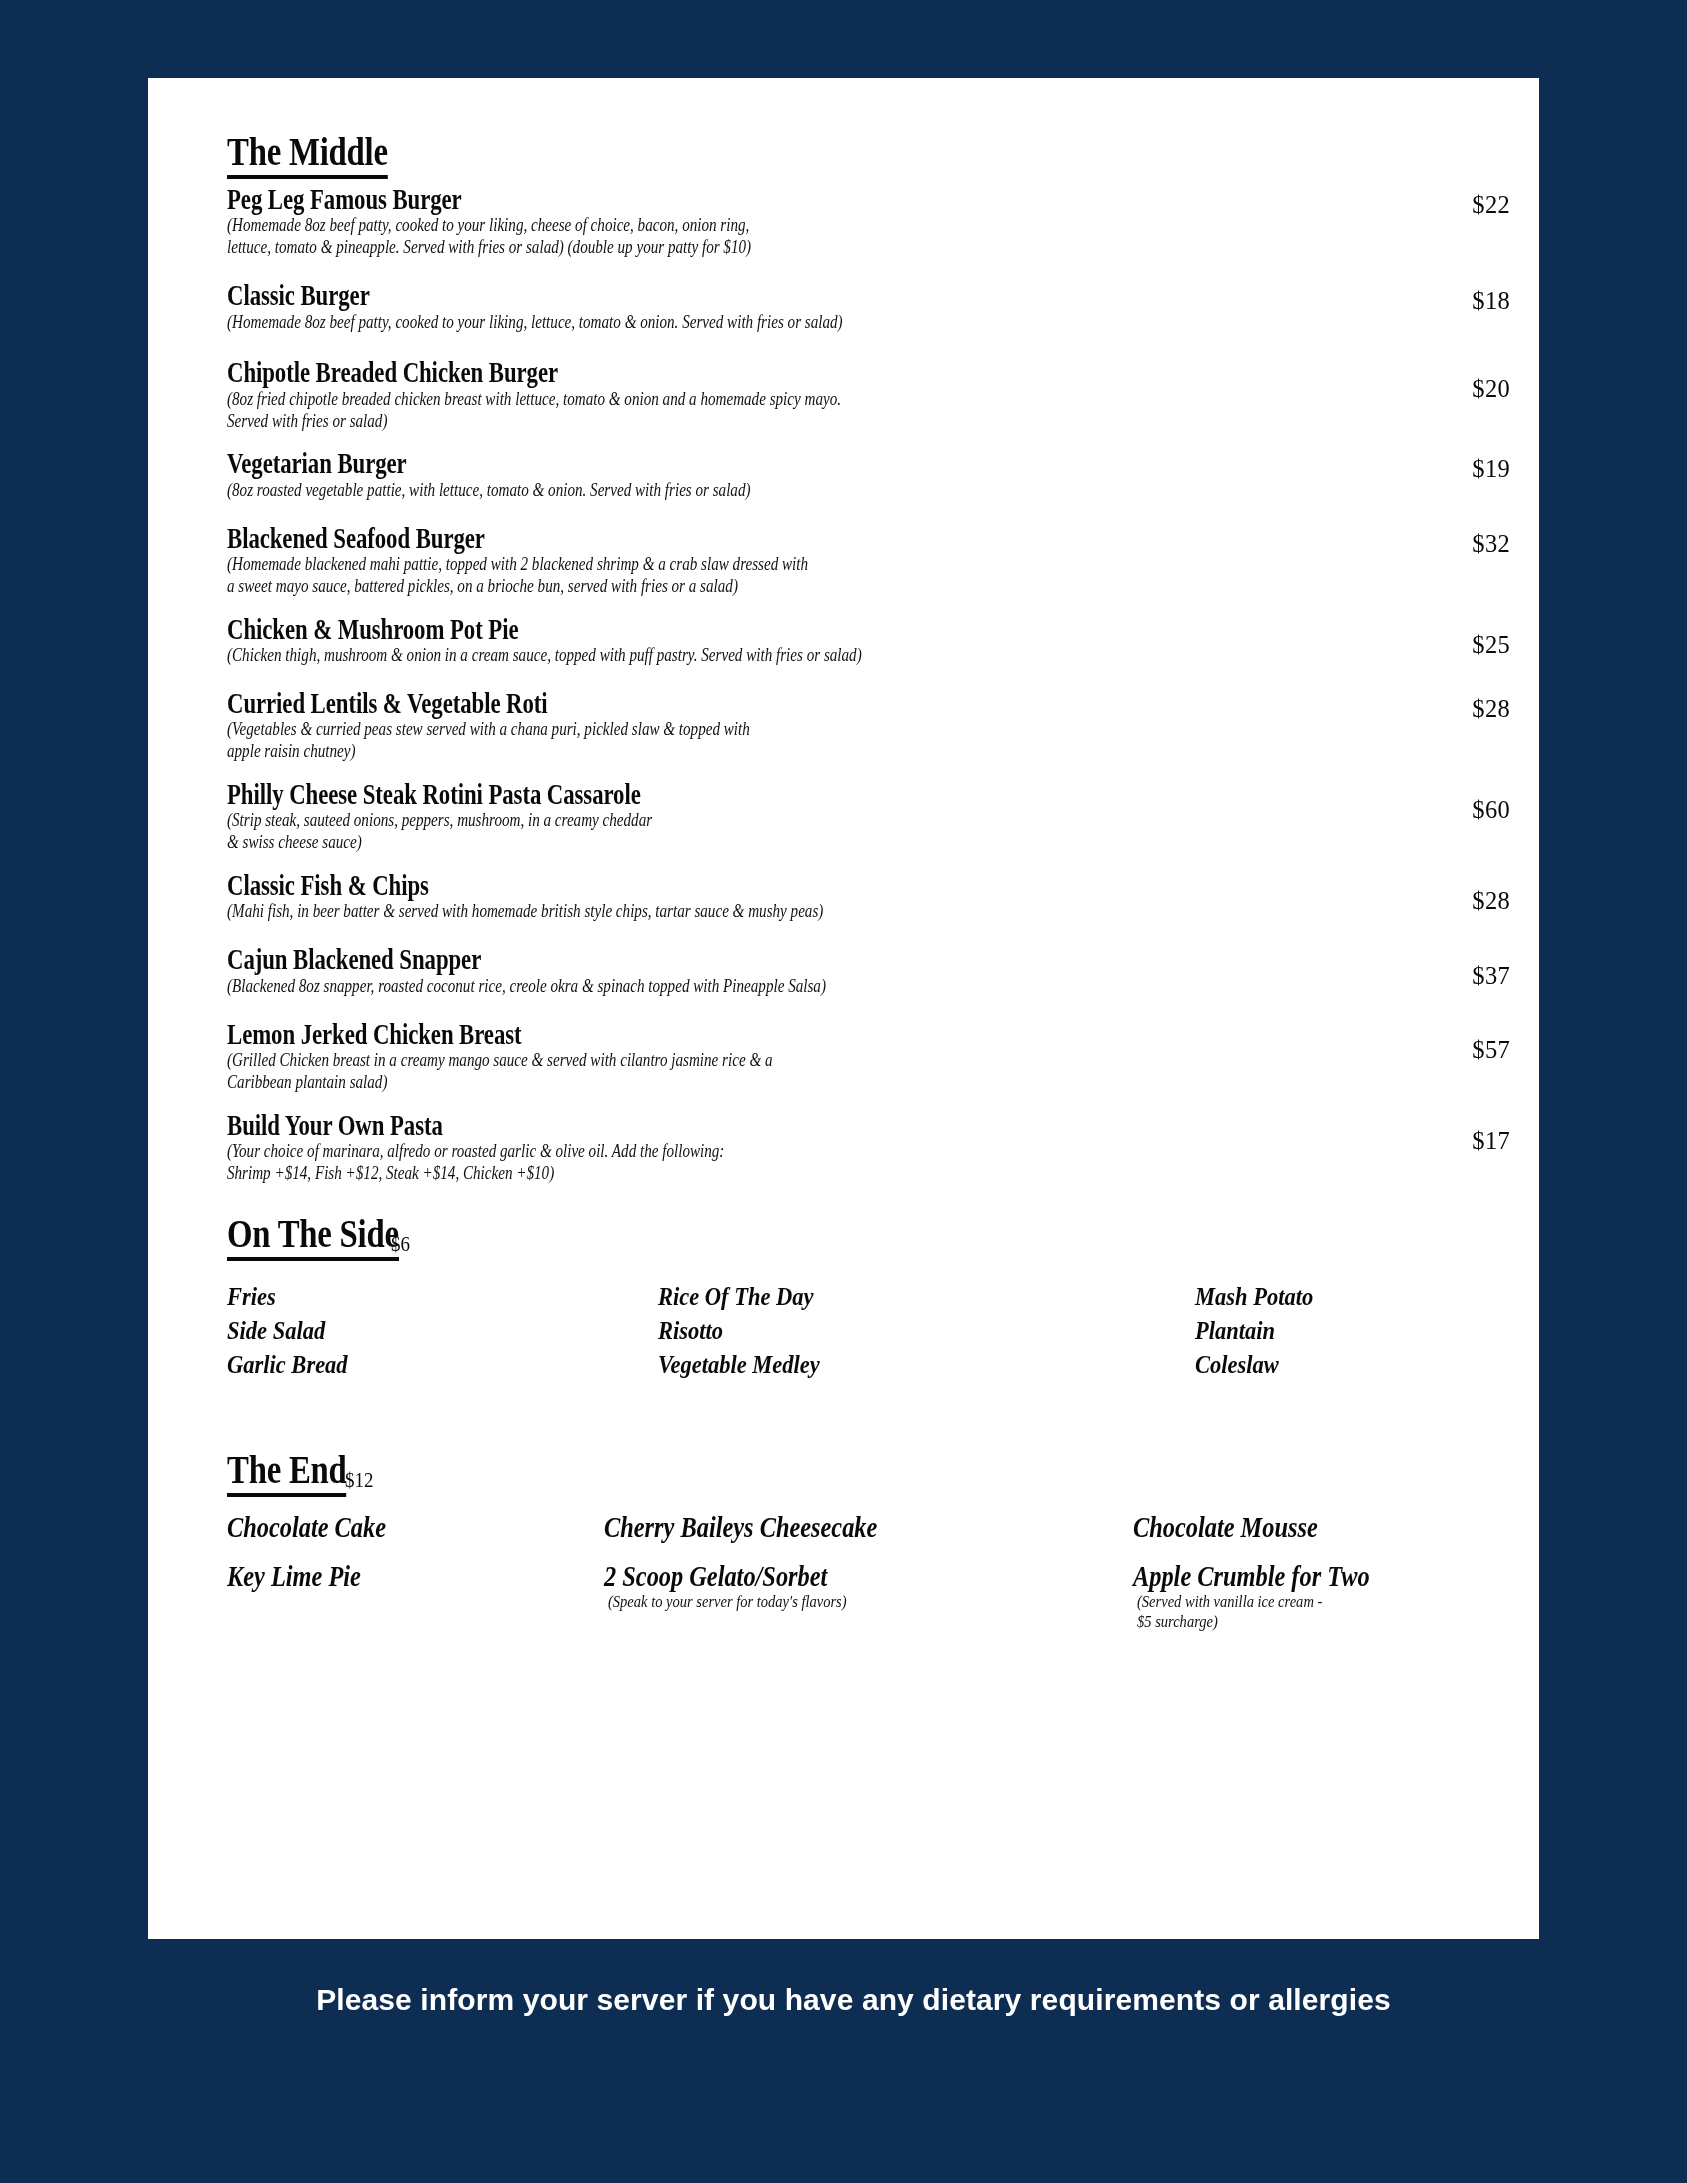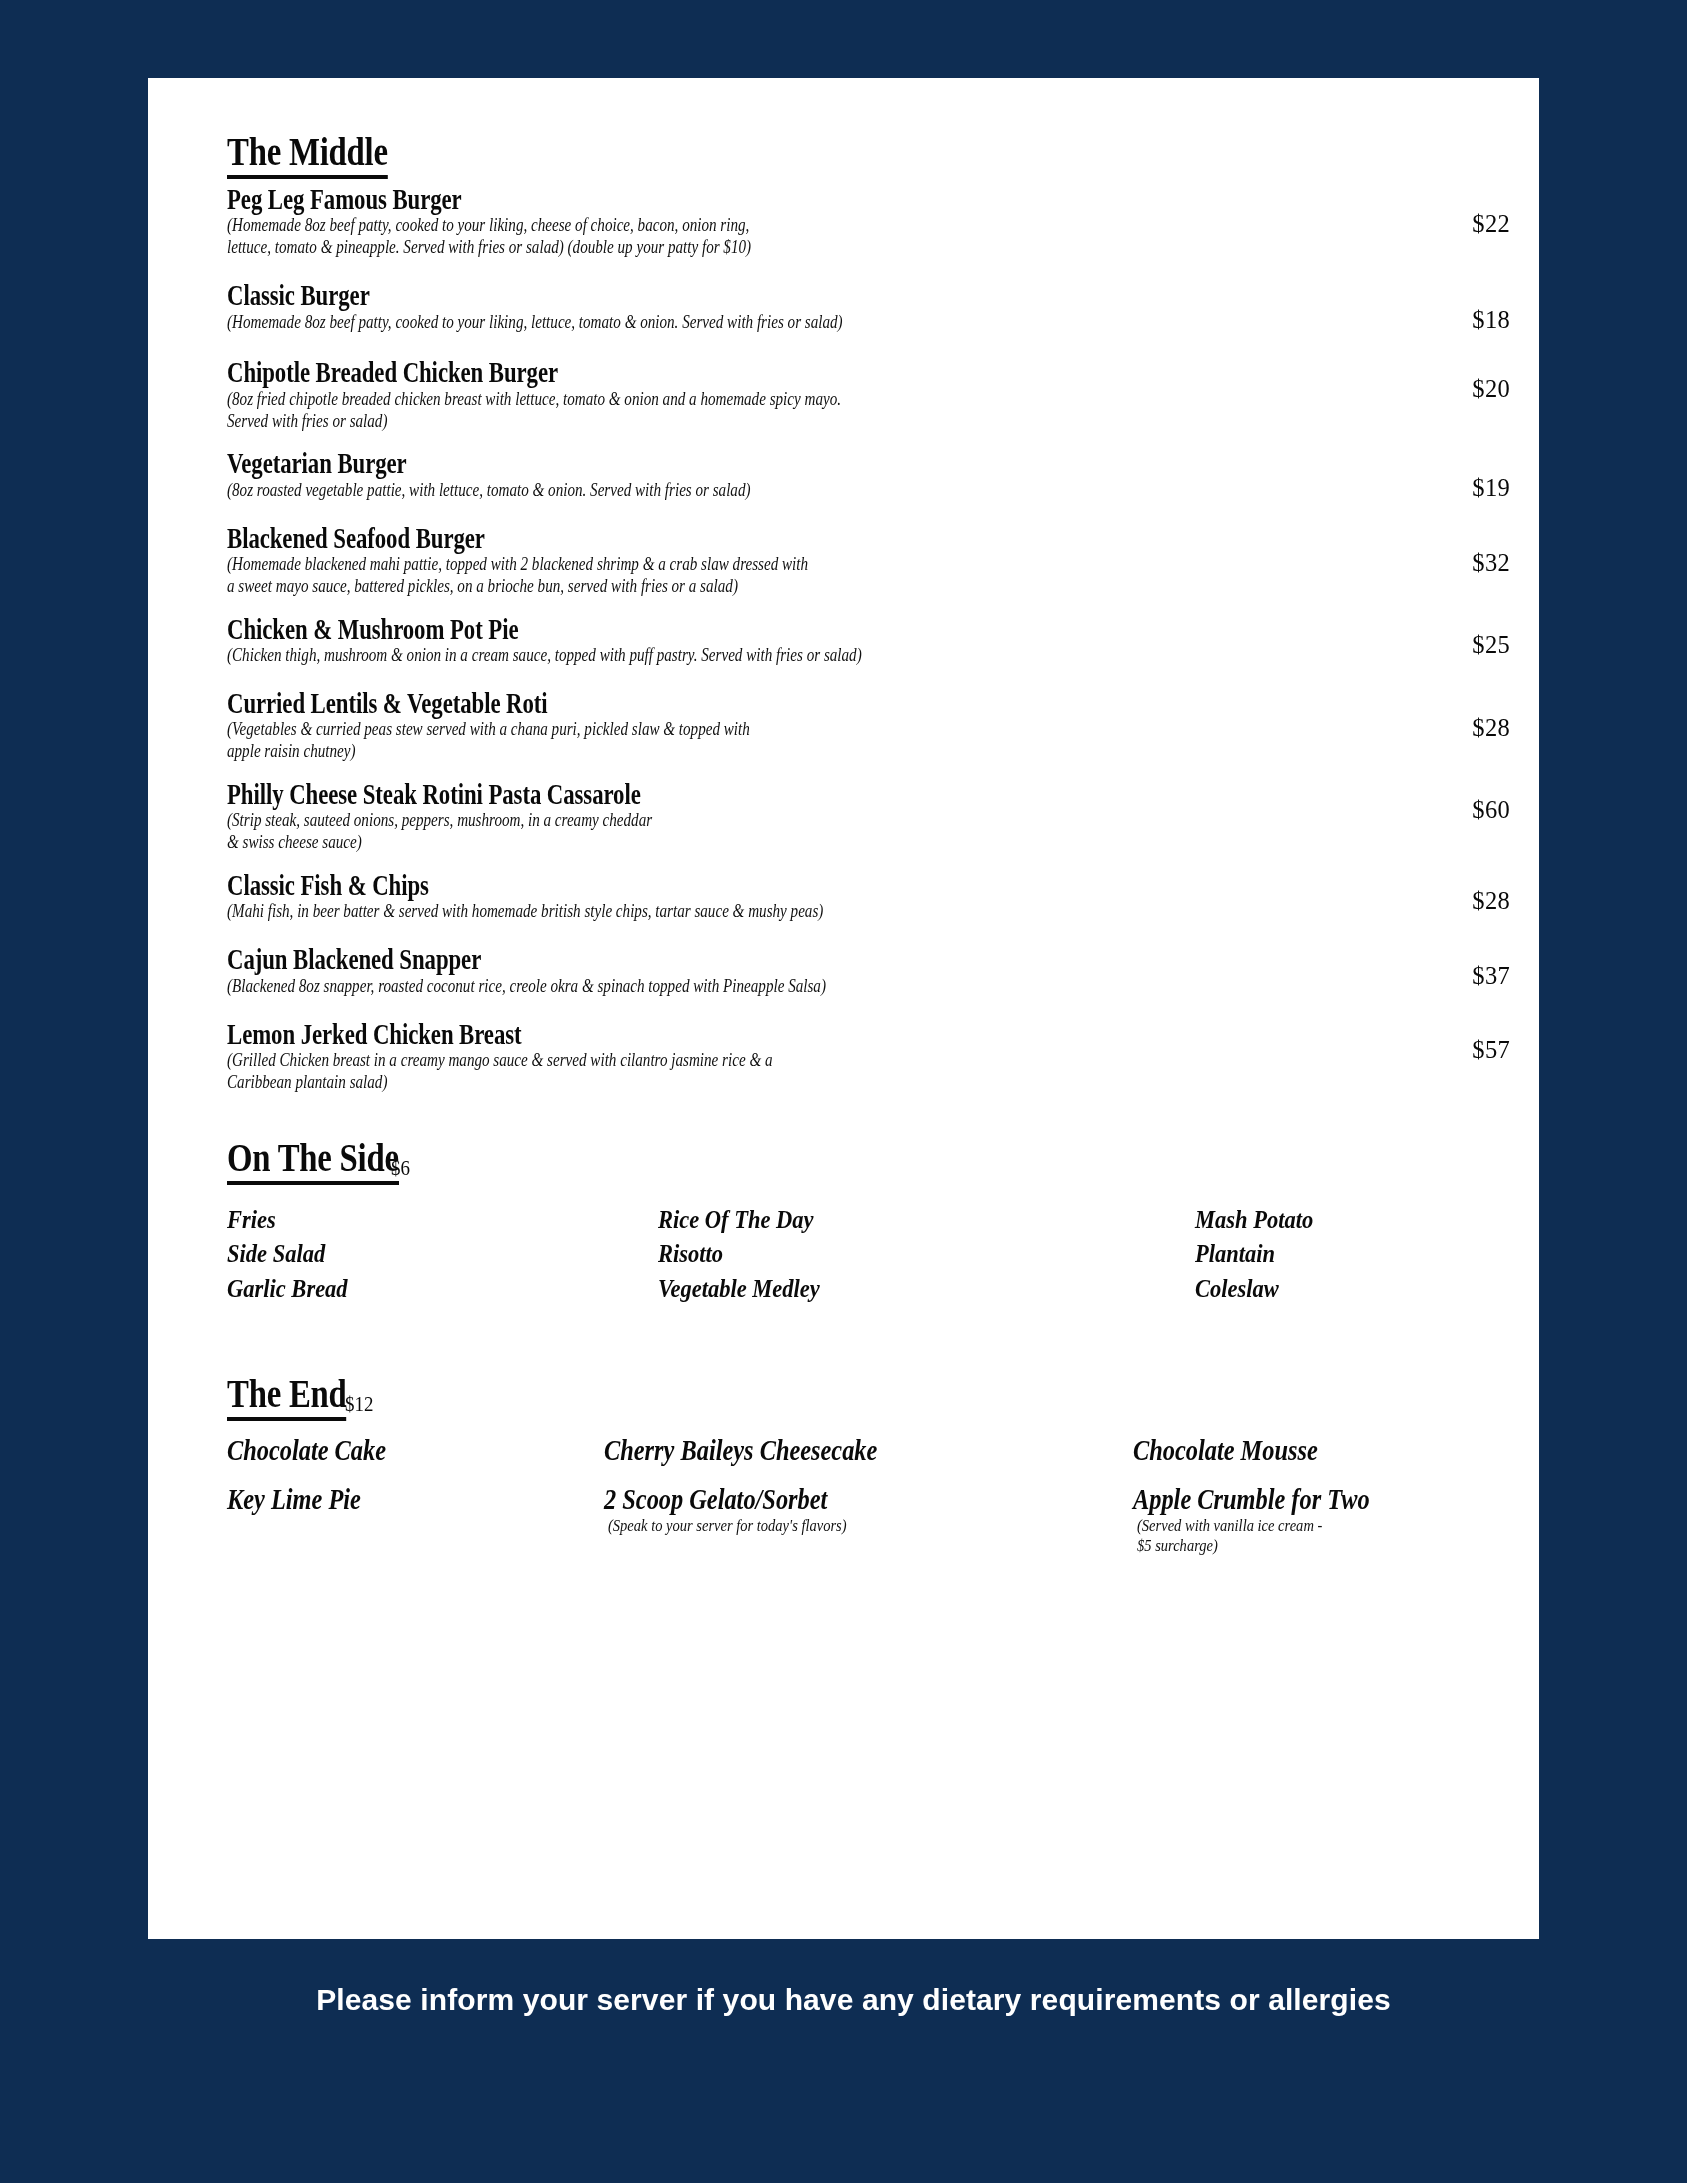--- a/index.html
+++ b/index.html
@@ -90,21 +90,21 @@
     line-height: 1.22;
     color: #111111;
     transform: scaleX(0.84);
     transform-origin: left top;
     margin-top: 0.7px;
     white-space: pre-line;
   }
   .dish-price {
     position: absolute;
     right: 0;
-    top: 27px;
+    top: 8px;
     font-family: "Liberation Serif", "DejaVu Serif", serif;
     font-size: 24.5px;
     color: #0a0a0a;
     letter-spacing: 0.3px;
   }
   .dish-price.lower { top: 18.5px; }
 
   
   .grid3 {
     display: grid;
@@ -252,20 +252,26 @@
           <div class="dish-price dish-price lower">$37</div>
         </div>
 
         <div class="dish" style="margin-bottom:14.6px;">
           <div class="dish-name">Lemon Jerked Chicken Breast</div>
           <div class="dish-desc">(Grilled Chicken breast in a creamy mango sauce &amp; served with cilantro jasmine rice &amp; a
 Caribbean plantain salad)</div>
           <div class="dish-price dish-price lower">$57</div>
         </div>
 
+        <div class="dish" style="margin-bottom:0;">
+          <div class="dish-name">Build Your Own Pasta</div>
+          <div class="dish-desc">(Your choice of marinara, alfredo or roasted garlic &amp; olive oil. Add the following:
+Shrimp +$14, Fish +$12, Steak +$14, Chicken +$10)</div>
+          <div class="dish-price dish-price lower">$17</div>
+        </div>
 
       </div>
 
       <div class="spacer-sides"></div>
 
       <div class="section-head">
         <div class="sh-title sh-shrink-side">On The Side</div>
         <div class="sh-price">$6</div>
       </div>
 

